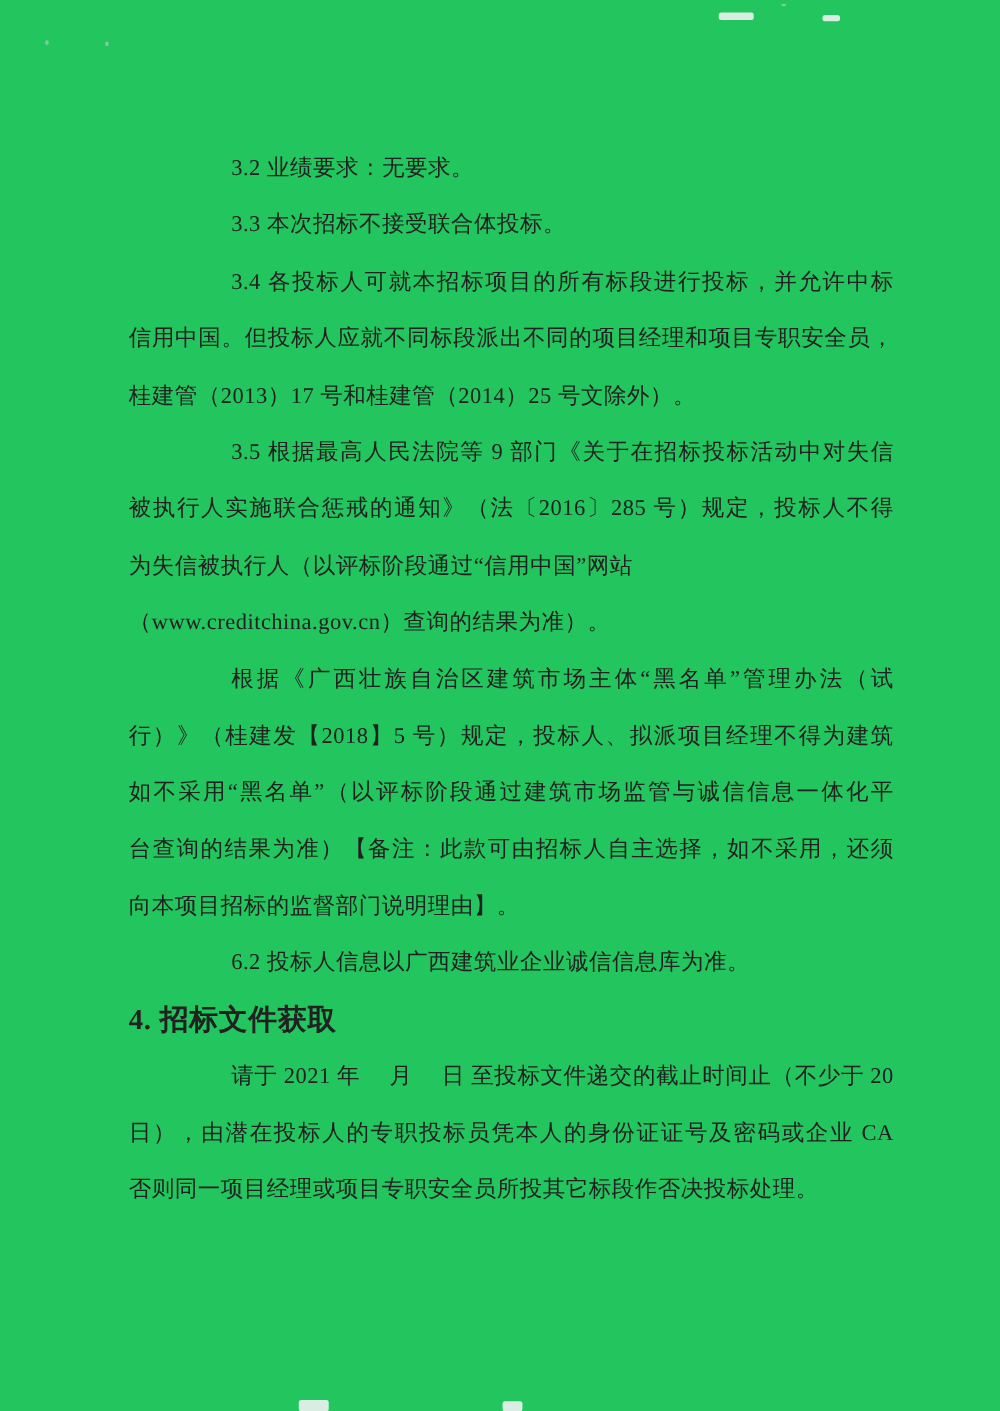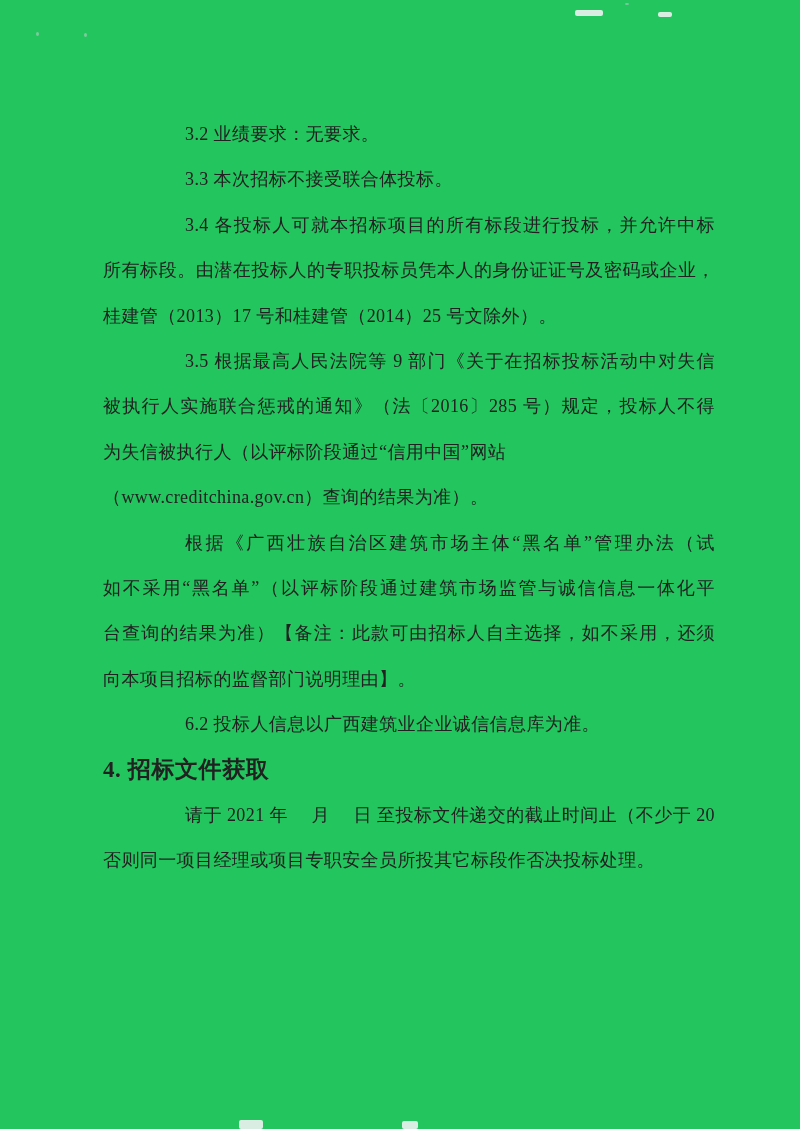--- a/index.html
+++ b/index.html
@@ -71,29 +71,31 @@
   <div class="speck" style="left:625px; top:3px;   width:4px; height:2px;"></div>
   <div class="smudge" style="left:575px; top:10px;  width:28px; height:6px;"></div>
   <div class="smudge" style="left:658px; top:12px;  width:14px; height:5px;"></div>
   <div class="smudge" style="left:239px; top:1120px; width:24px; height:9px;"></div>
   <div class="smudge" style="left:402px; top:1121px; width:16px; height:8px;"></div>
 
   <div class="textblock">
     <p class="ln indent">3.2 业绩要求：无要求。</p>
     <p class="ln indent">3.3 本次招标不接受联合体投标。</p>
     <p class="ln indent fill">3.4 各投标人可就本招标项目的所有标段进行投标，并允许中标</p>
-    <p class="ln fill">所有标段。由潜在投标人的专职投标员凭本人的身份证证号及密码或企业，</p>
+    <p class="ln fill">信用中国。但投标人应就不同标段派出不同的项目经理和项目专职安全员，</p>
     <p class="ln">桂建管（2013）17 号和桂建管（2014）25 号文除外）。</p>
     <p class="ln indent fill">3.5 根据最高人民法院等 9 部门《关于在招标投标活动中对失信</p>
     <p class="ln fill">被执行人实施联合惩戒的通知》（法〔2016〕285 号）规定，投标人不得</p>
     <p class="ln">为失信被执行人（以评标阶段通过“信用中国”网站</p>
     <p class="ln">（www.creditchina.gov.cn）查询的结果为准）。</p>
     <p class="ln indent fill">根据《广西壮族自治区建筑市场主体“黑名单”管理办法（试</p>
+    <p class="ln fill">行）》（桂建发【2018】5 号）规定，投标人、拟派项目经理不得为建筑</p>
     <p class="ln fill">如不采用“黑名单”（以评标阶段通过建筑市场监管与诚信信息一体化平</p>
     <p class="ln fill">台查询的结果为准）【备注：此款可由招标人自主选择，如不采用，还须</p>
     <p class="ln">向本项目招标的监督部门说明理由】。</p>
     <p class="ln indent">6.2 投标人信息以广西建筑业企业诚信信息库为准。</p>
     <p class="ln heading">4. 招标文件获取</p>
     <p class="ln indent fill">请于 2021 年　 月　 日 至投标文件递交的截止时间止（不少于 20</p>
+    <p class="ln fill">日），由潜在投标人的专职投标员凭本人的身份证证号及密码或企业 CA</p>
     <p class="ln">否则同一项目经理或项目专职安全员所投其它标段作否决投标处理。</p>
   </div>
 
 </div>
 
 </body></html>

